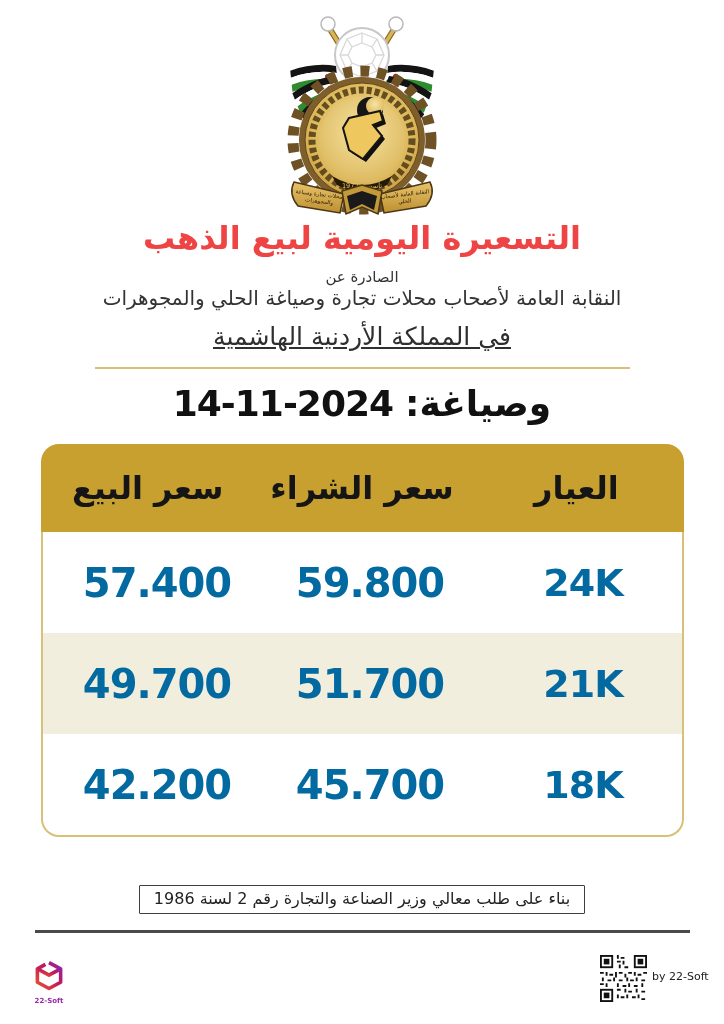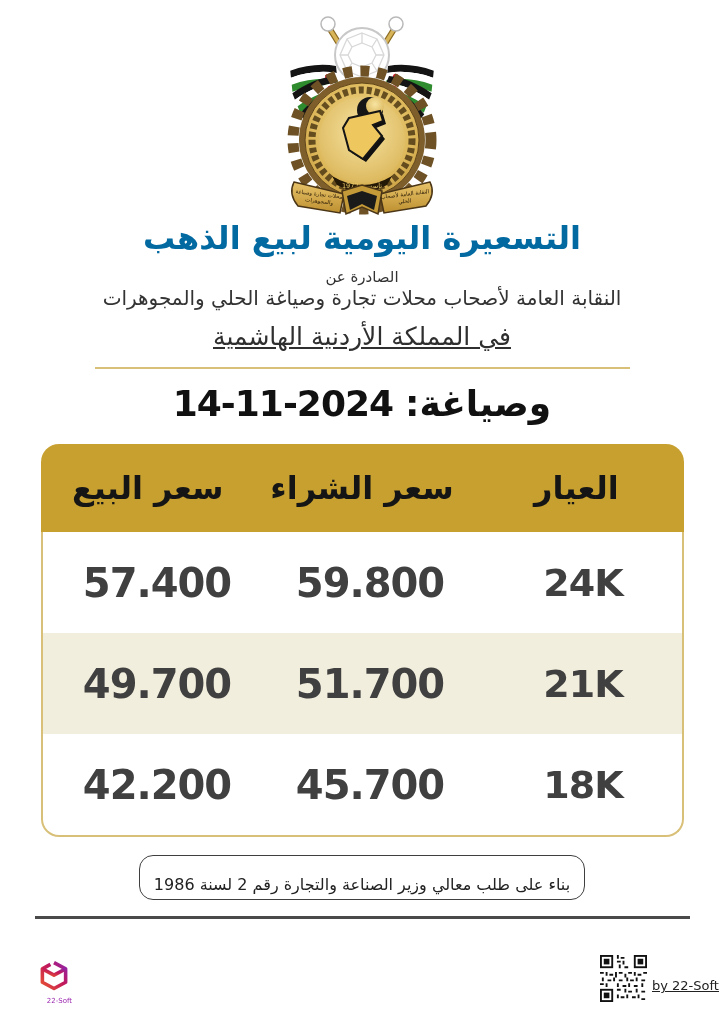--- a/index.html
+++ b/index.html
@@ -6,21 +6,21 @@
   body{
     width:724px;height:1024px;background:#ffffff;overflow:hidden;
     font-family:"DejaVu Sans",sans-serif;color:#333;
     -webkit-font-smoothing:antialiased;
   }
   .page{position:relative;width:724px;height:1024px;text-align:center;}
 
   .emblem{display:block;margin:10px auto 0;}
 
   .title{
-    margin-top:2px;font-size:32px;font-weight:bold;color:#0369a1;
+    margin-top:2px;font-size:32px;font-weight:bold;color:#ef4444;
     direction:rtl;line-height:1.25;
   }
   .issued{margin-top:10px;font-size:15px;color:#333;direction:rtl;}
   .org{margin-top:0;font-size:20px;color:#333;direction:rtl;white-space:nowrap;}
   .country{margin-top:12px;font-size:25px;color:#2f2f2f;direction:rtl;text-decoration:underline;}
   .gold-hr{width:535px;height:2px;background:#d9c078;margin:16px auto 0;}
 
   .date-line{
     margin-top:14px;direction:rtl;display:flex;justify-content:center;gap:12px;
     font-size:36px;font-weight:bold;color:#111;letter-spacing:-1px;
@@ -32,37 +32,37 @@
     display:flex;height:88px;align-items:center;background:#c7a02f;
     border-radius:18px 18px 0 0;font-size:32px;font-weight:bold;color:#151515;
   }
   .gt-header .cell{flex:1;}
   .gt-body{
     border:2px solid #d9c078;border-top:none;border-radius:0 0 18px 18px;
     overflow:hidden;background:#fff;
   }
   .gt-row{display:flex;height:101px;align-items:center;}
   .gt-row.alt{background:#f2eedd;}
-  .gt-row .cell{flex:1;font-size:40px;font-weight:bold;color:#404040;letter-spacing:-1px;padding-left:16px;}
+  .gt-row .cell{flex:1;font-size:40px;font-weight:bold;color:#0369a1;letter-spacing:-1px;padding-left:16px;}
   .gt-row .karat{font-size:38px;}
   .num{direction:ltr;unicode-bidi:bidi-override;}
 
   .note-wrap{margin-top:18px;}
   .note{
     display:inline-block;direction:rtl;font-size:16px;color:#222;
-    border:1.5px solid #3f3f3f;border-radius:14px;padding:19px 14px 5px;
+    border:1.5px solid #3f3f3f;border-radius:1px;padding:3px 14px 5px;margin-top:30px;
   }
 
   .divider{width:655px;height:3px;background:#4a4a4a;margin:16px auto 0;}
 
   .footer{position:absolute;left:0;top:945px;width:724px;height:75px;}
-  .brand-logo{position:absolute;left:26px;top:4px;width:46px;text-align:right;}
+  .brand-logo{position:absolute;left:26px;top:4px;width:46px;text-align:center;font-weight:bold;}
   .brand-caption{display:block;font-size:7px;color:#9c27b0;margin-top:0;}
   .qr{position:absolute;left:600px;top:0;}
-  .credit{position:absolute;left:652px;top:23px;font-size:13px;color:#222;text-decoration:underline;}
+  .credit{position:absolute;left:652px;top:15px;font-size:11px;color:#222;}
 </style>
 </head>
 <body>
 
 <div class="page">
 
   <svg class="emblem" width="172" height="206" viewBox="0 0 172 206">
     <defs>
       <radialGradient id="goldG" cx="50%" cy="42%" r="65%">
         <stop offset="0%" stop-color="#f4dd92"></stop>

